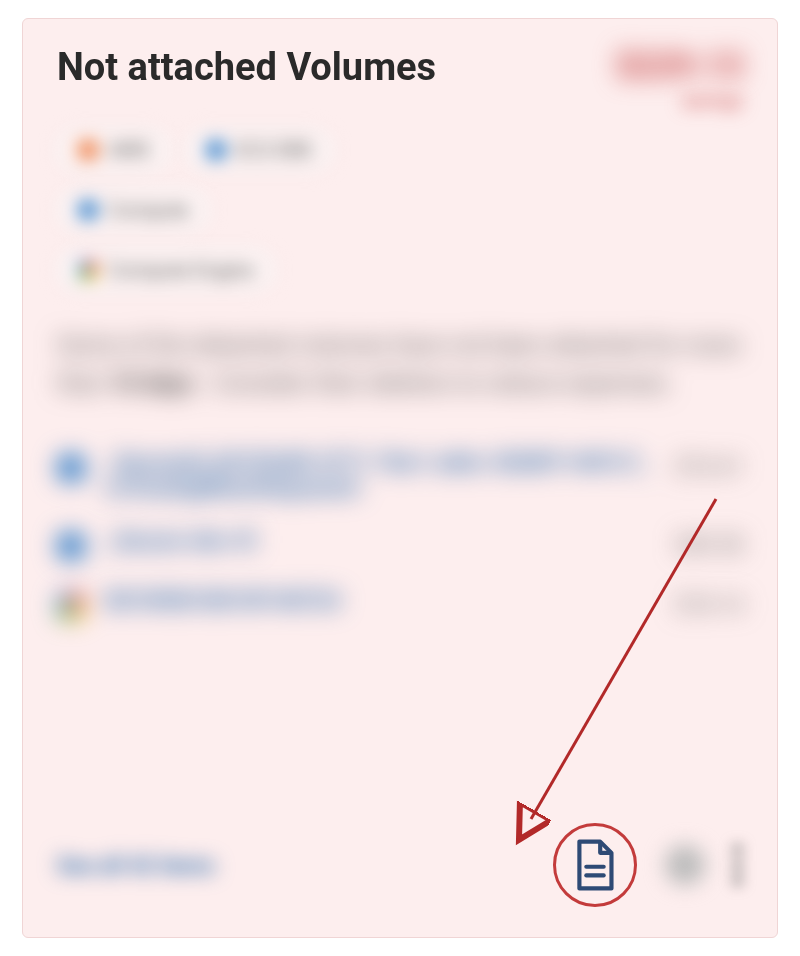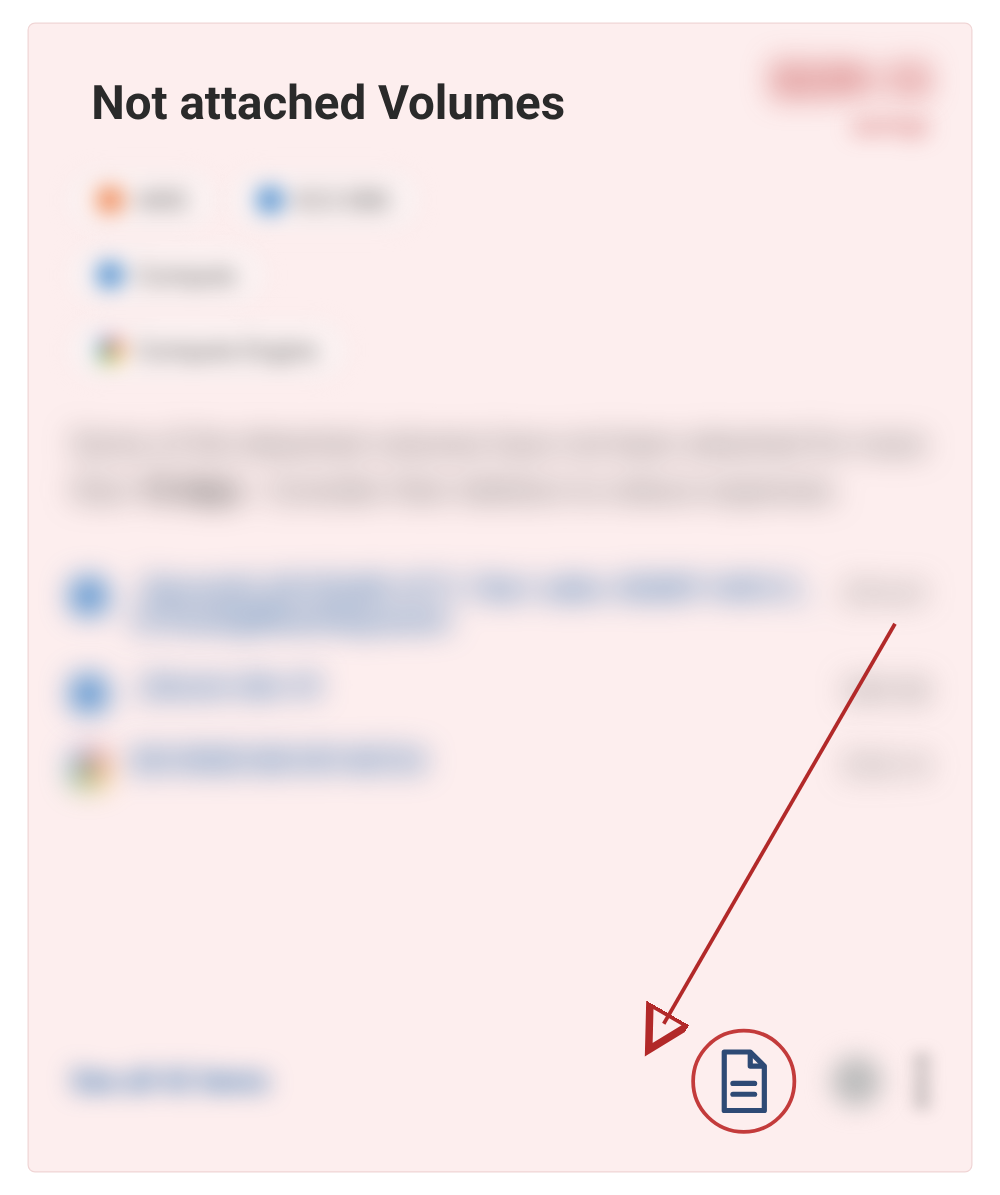--- a/index.html
+++ b/index.html
@@ -24,21 +24,21 @@
   }
   .header-row {
     display: flex;
     justify-content: space-between;
     align-items: flex-start;
   }
   .title {
     font-size: 38px;
     font-weight: 700;
     color: #2a2a2a;
-    margin: 16px;
+    margin: 0;
     line-height: 1.1;
   }
   .savings-block {
     text-align: right;
   }
   .amount {
     font-size: 34px;
     font-weight: 700;
     color: #c33b3b;
     filter: blur(12px);

